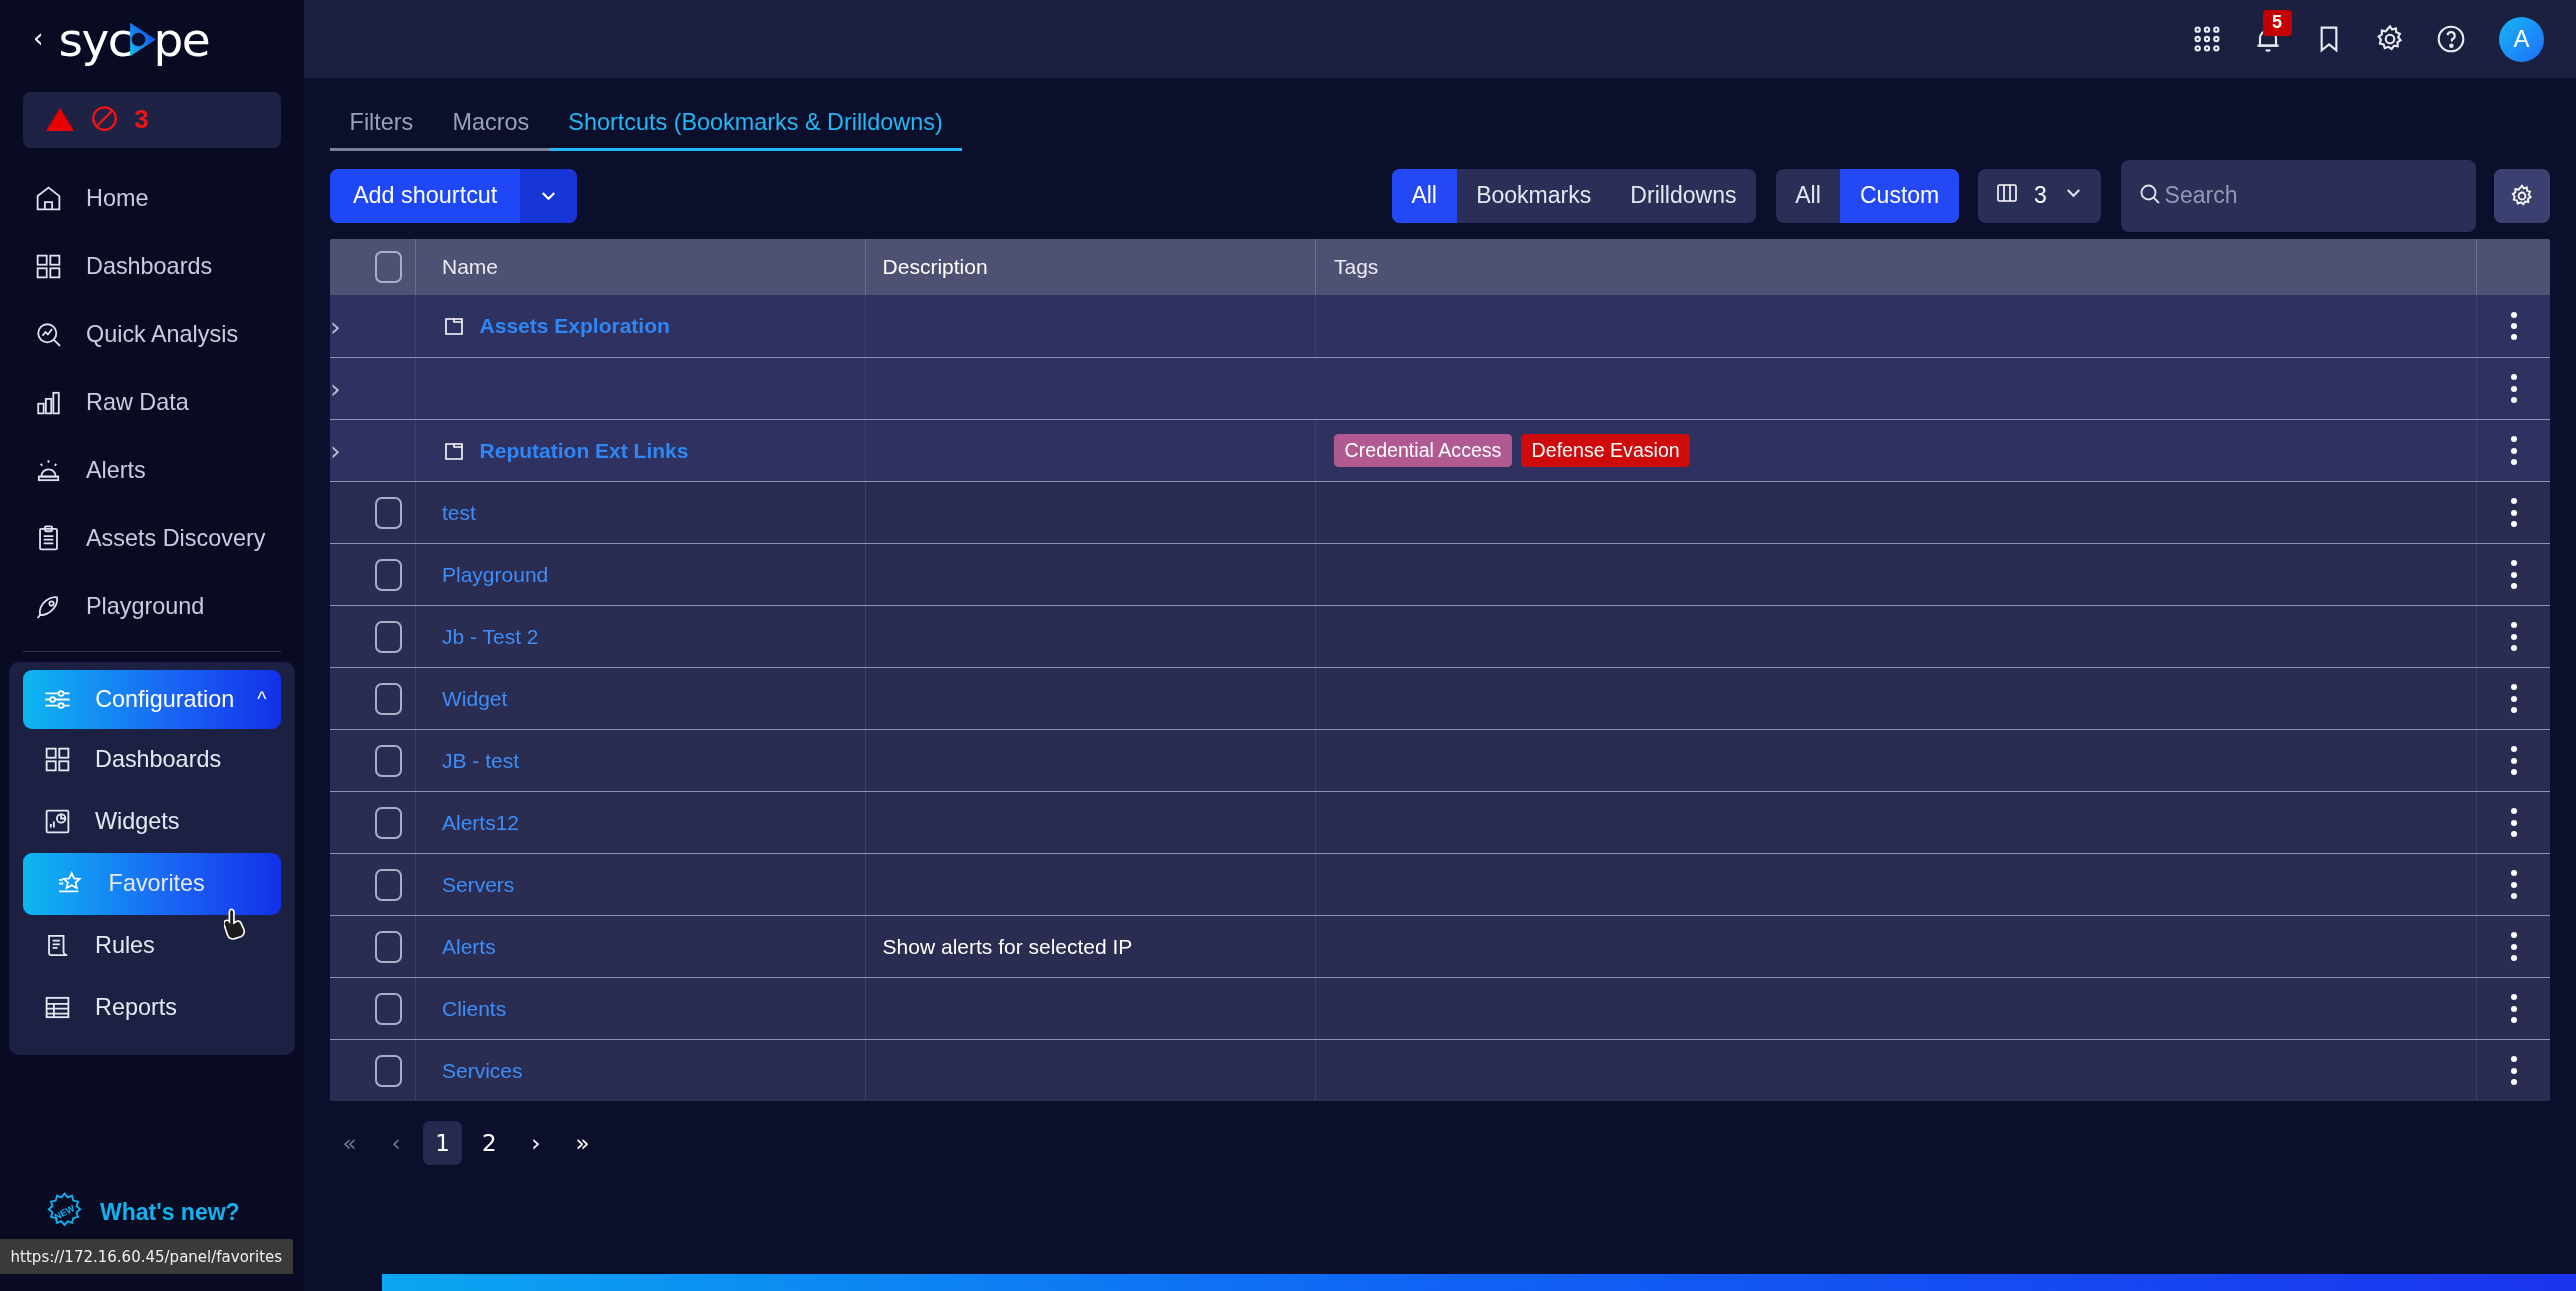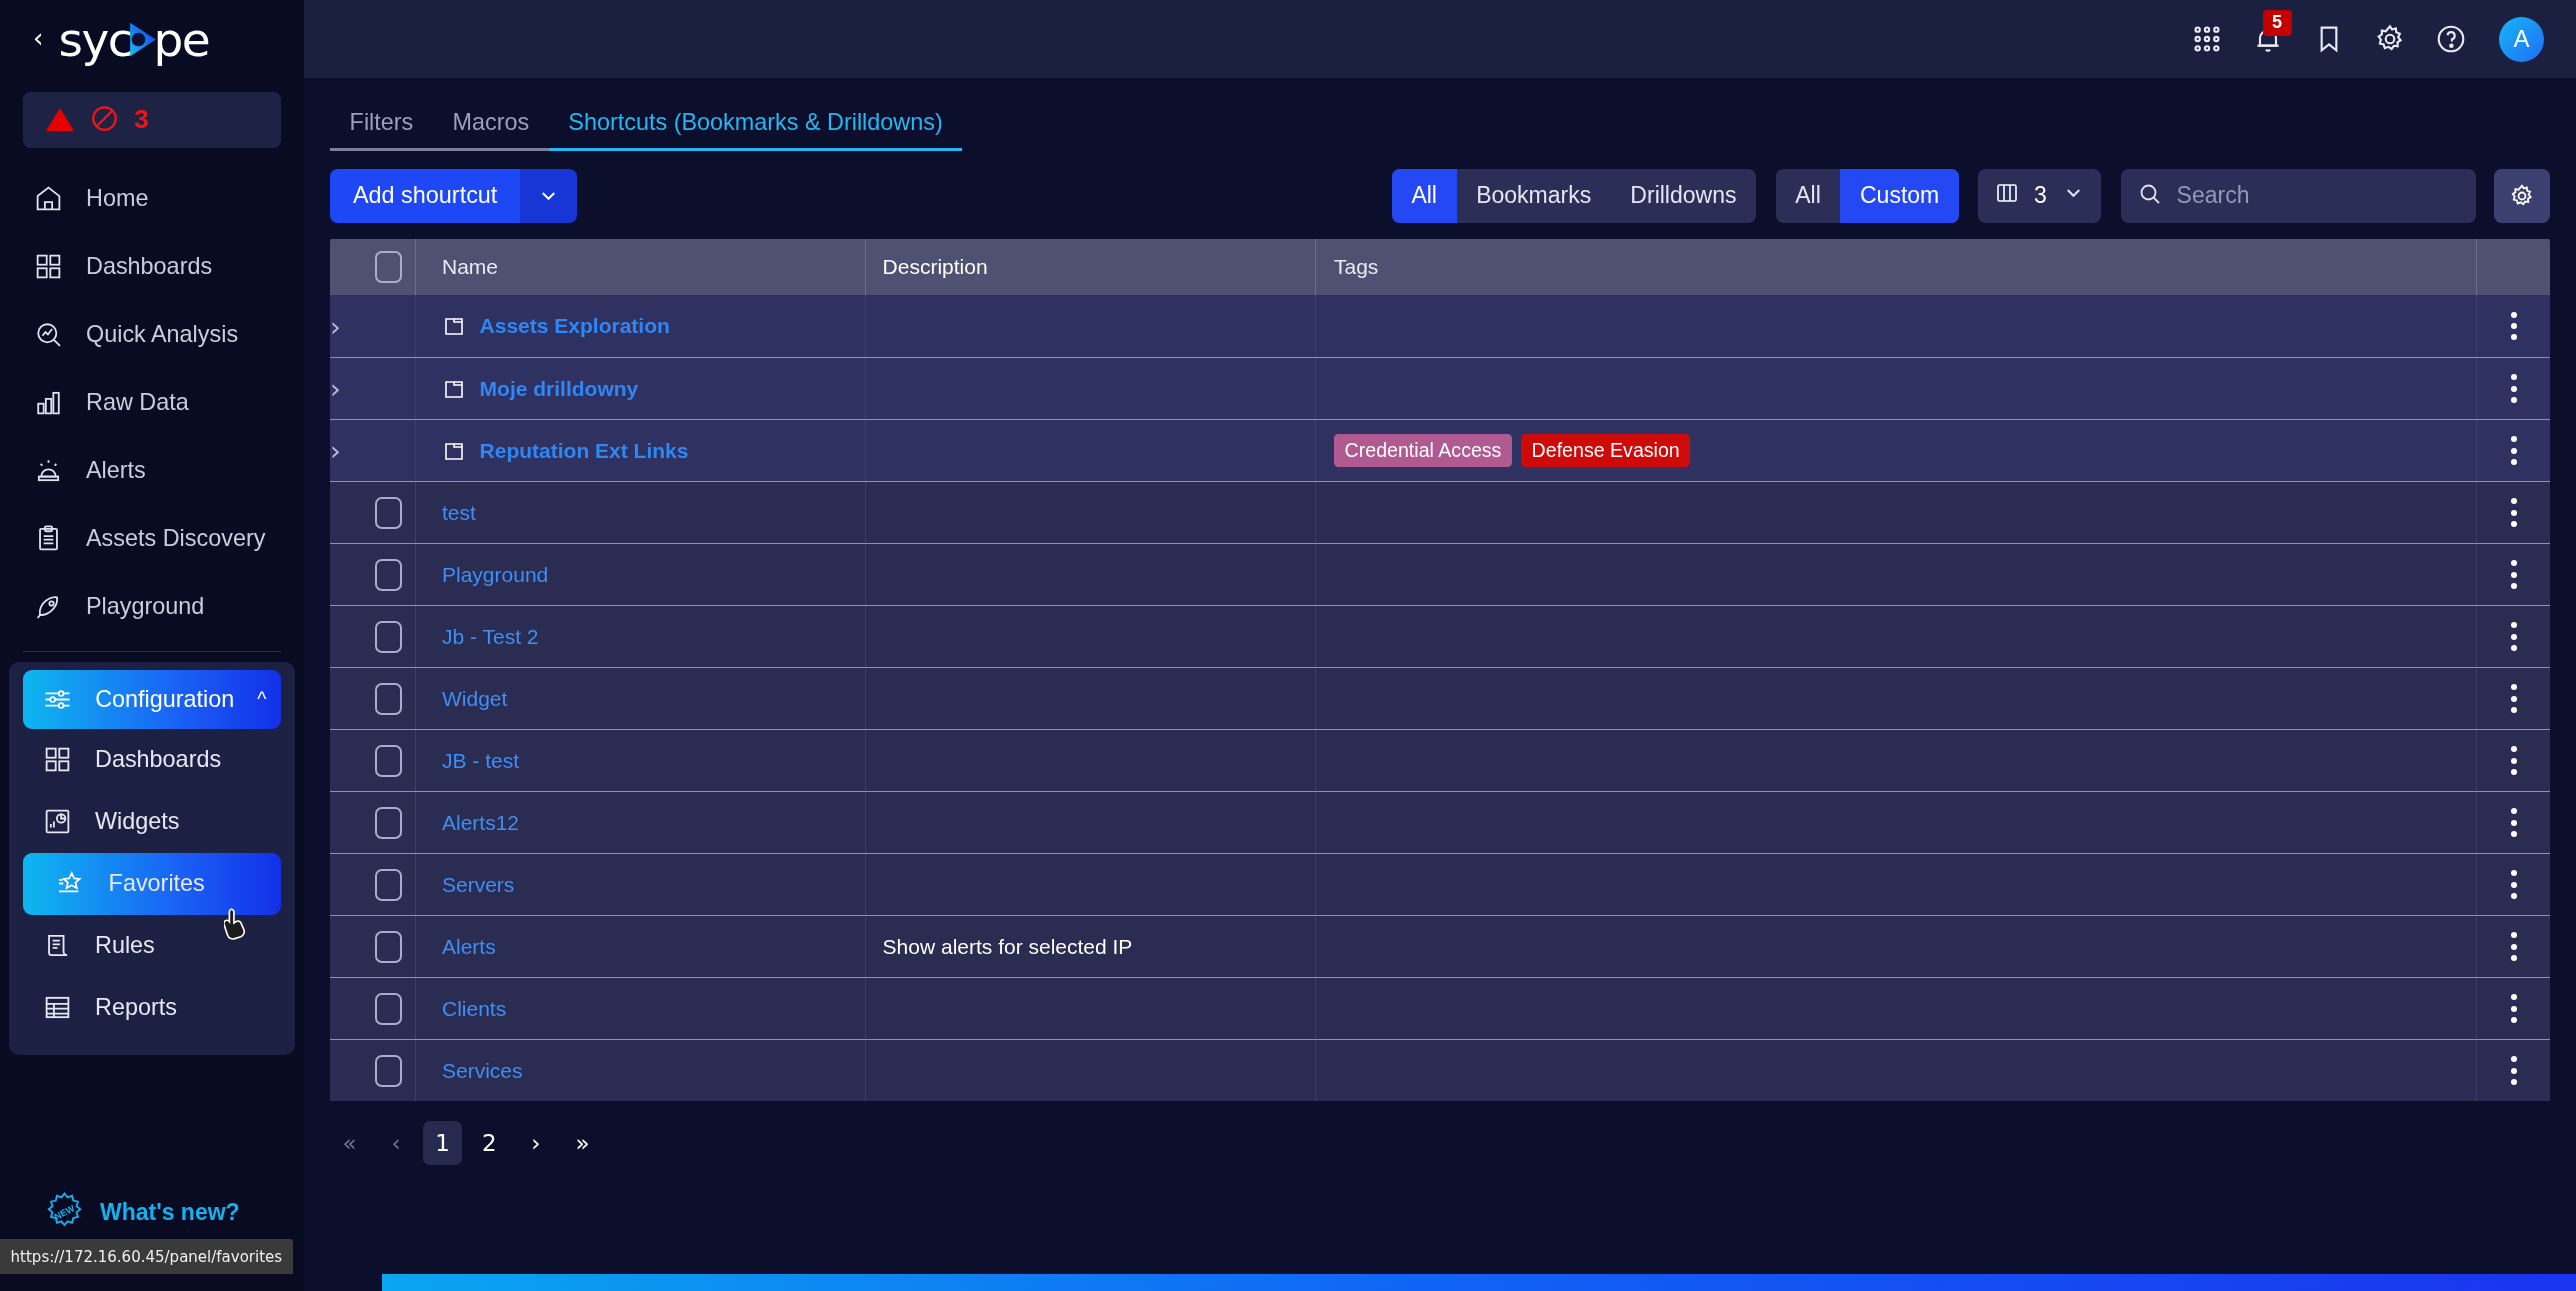--- a/index.html
+++ b/index.html
@@ -163,21 +163,21 @@
     font-size: 23px; cursor: pointer;
   }
   .seg.on { background: #2448f4; color: #fff; }
 
   #col-select {
     display: flex; align-items: center; gap: 15px; height: 54px;
     background: #2b2f57; border-radius: 7.6px; padding: 0 16.6px;
     margin-left: 19.6px; color: #fff; font-size: 23px; cursor: pointer;
   }
   #search-box {
-    display: flex; align-items: center; gap: 15px; height: 54px; width: 355px;
+    display: flex; align-items: center; gap: 3px; height: 72px; width: 355px;
     background: #2b2f57; border-radius: 7.6px; padding: 0 16.6px;
     margin-left: 19.6px;
   }
   #search-box input {
     background: transparent; border: 0; outline: none; color: #fff;
     font-size: 23px; width: 100%; font-family: "Liberation Sans", sans-serif;
   }
   #search-box input::placeholder { color: #9398b4; }
   #table-settings {
     width: 56px; height: 54px; background: #3c4070; border-radius: 7.6px;
@@ -590,27 +590,20 @@
             <span class="kebab">
               <i></i>
               <i></i>
               <i></i>
             </span>
           </div>
         </div>
         <div class="trow folder">
           <div class="c-expand"><span class="expand-chevron">›</span></div>
           <div class="c-check"></div>
-          <div class="c-name">
-            <span class="folder-icon"><svg viewBox="0 0 24 24" width="24" height="24" fill="none" stroke="#ffffff" stroke-width="1.6">
-                <path d="M4 5 h8 v3 h8 v12 H4 Z"></path>
-                <path d="M12 5 h8 v3"></path>
-              </svg></span>
-            <span class="name-link">Moje drilldowny</span>
-          </div>
           <div class="c-desc"></div>
           <div class="c-tags"></div>
           <div class="c-menu">
             <span class="kebab">
               <i></i>
               <i></i>
               <i></i>
             </span>
           </div>
         </div>

